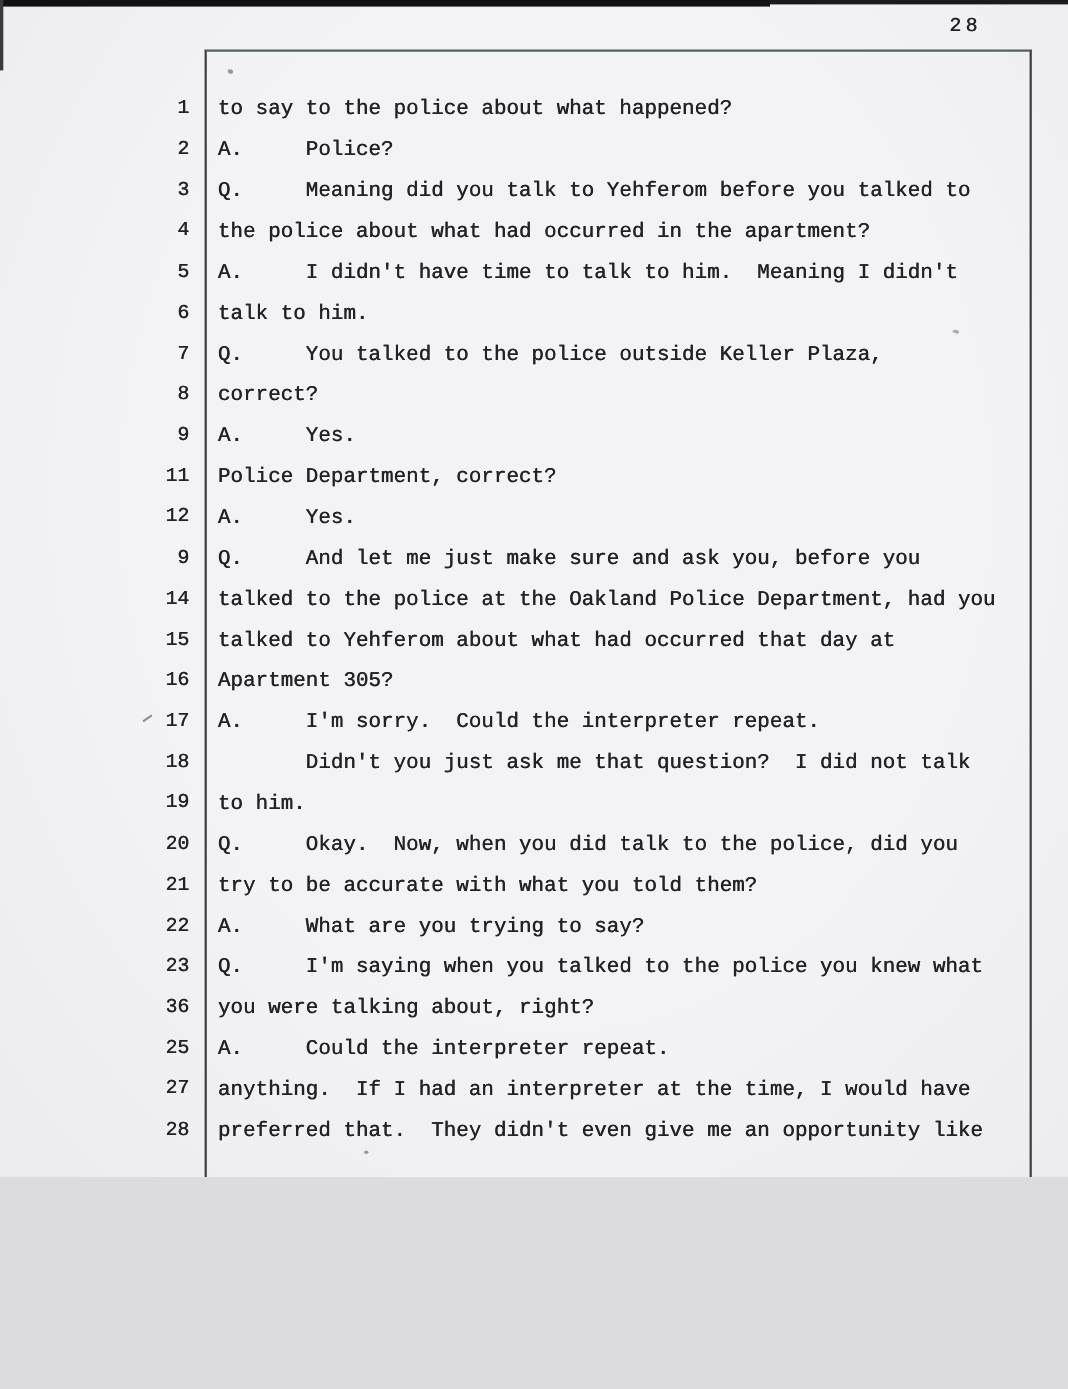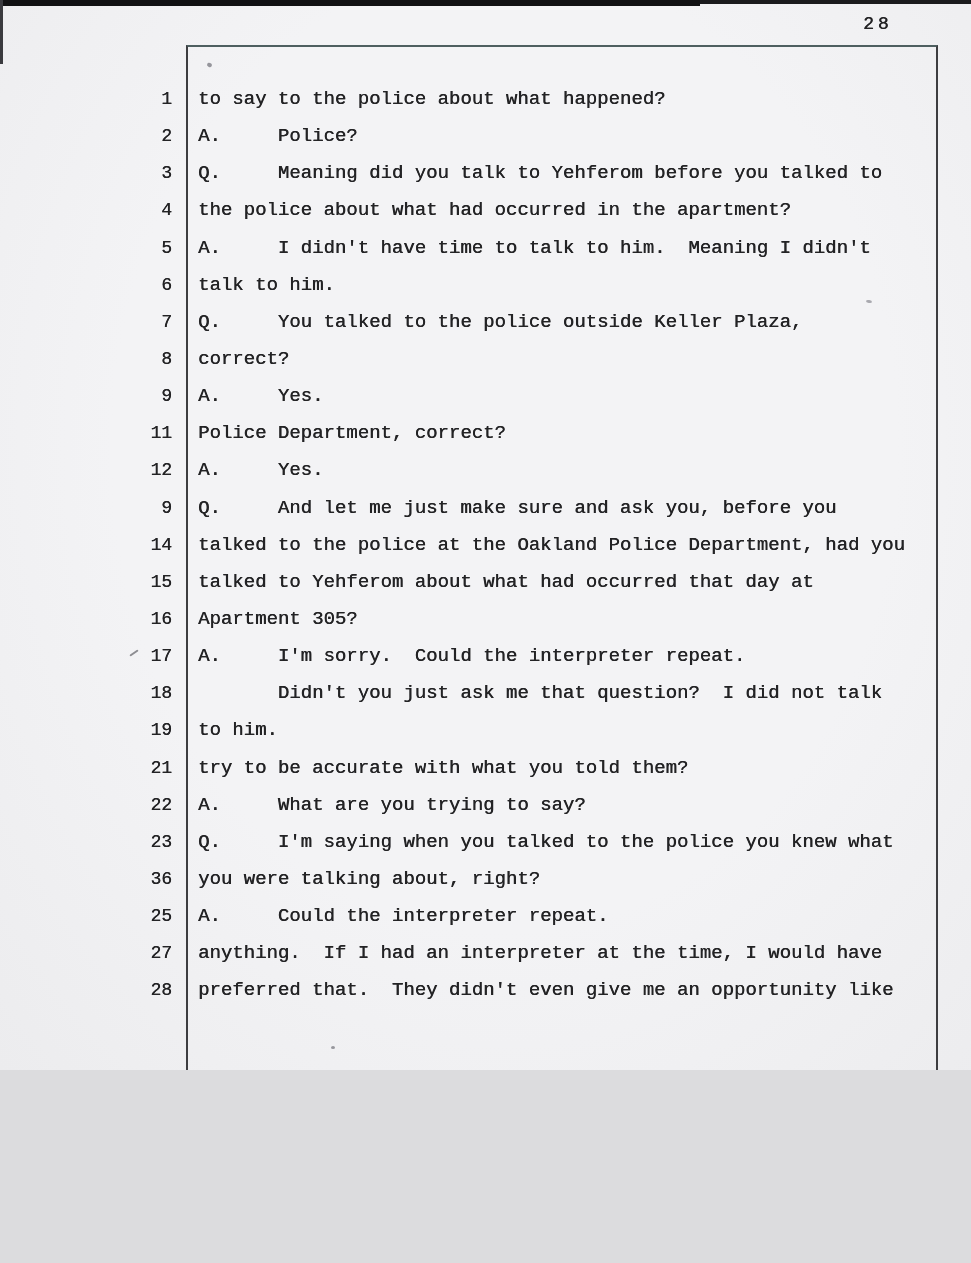--- a/index.html
+++ b/index.html
@@ -112,20 +112,21 @@
       <div class="line-row"><span class="line-num">9</span><span class="line-text">A.     Yes.</span></div>
       <div class="line-row"><span class="line-num">11</span><span class="line-text">Police Department, correct?</span></div>
       <div class="line-row"><span class="line-num">12</span><span class="line-text">A.     Yes.</span></div>
       <div class="line-row"><span class="line-num">9</span><span class="line-text">Q.     And let me just make sure and ask you, before you</span></div>
       <div class="line-row"><span class="line-num">14</span><span class="line-text">talked to the police at the Oakland Police Department, had you</span></div>
       <div class="line-row"><span class="line-num">15</span><span class="line-text">talked to Yehferom about what had occurred that day at</span></div>
       <div class="line-row"><span class="line-num">16</span><span class="line-text">Apartment 305?</span></div>
       <div class="line-row"><span class="line-num">17</span><span class="line-text">A.     I'm sorry.  Could the interpreter repeat.</span></div>
       <div class="line-row"><span class="line-num">18</span><span class="line-text">       Didn't you just ask me that question?  I did not talk</span></div>
       <div class="line-row"><span class="line-num">19</span><span class="line-text">to him.</span></div>
+      <div class="line-row"><span class="line-num">20</span><span class="line-text">Q.     Okay.  Now, when you did talk to the police, did you</span></div>
       <div class="line-row"><span class="line-num">21</span><span class="line-text">try to be accurate with what you told them?</span></div>
       <div class="line-row"><span class="line-num">22</span><span class="line-text">A.     What are you trying to say?</span></div>
       <div class="line-row"><span class="line-num">23</span><span class="line-text">Q.     I'm saying when you talked to the police you knew what</span></div>
       <div class="line-row"><span class="line-num">36</span><span class="line-text">you were talking about, right?</span></div>
       <div class="line-row"><span class="line-num">25</span><span class="line-text">A.     Could the interpreter repeat.</span></div>
       <div class="line-row"><span class="line-num">27</span><span class="line-text">anything.  If I had an interpreter at the time, I would have</span></div>
       <div class="line-row"><span class="line-num">28</span><span class="line-text">preferred that.  They didn't even give me an opportunity like</span></div>
     </div>
 
   <div class="speck speck-1"></div>

